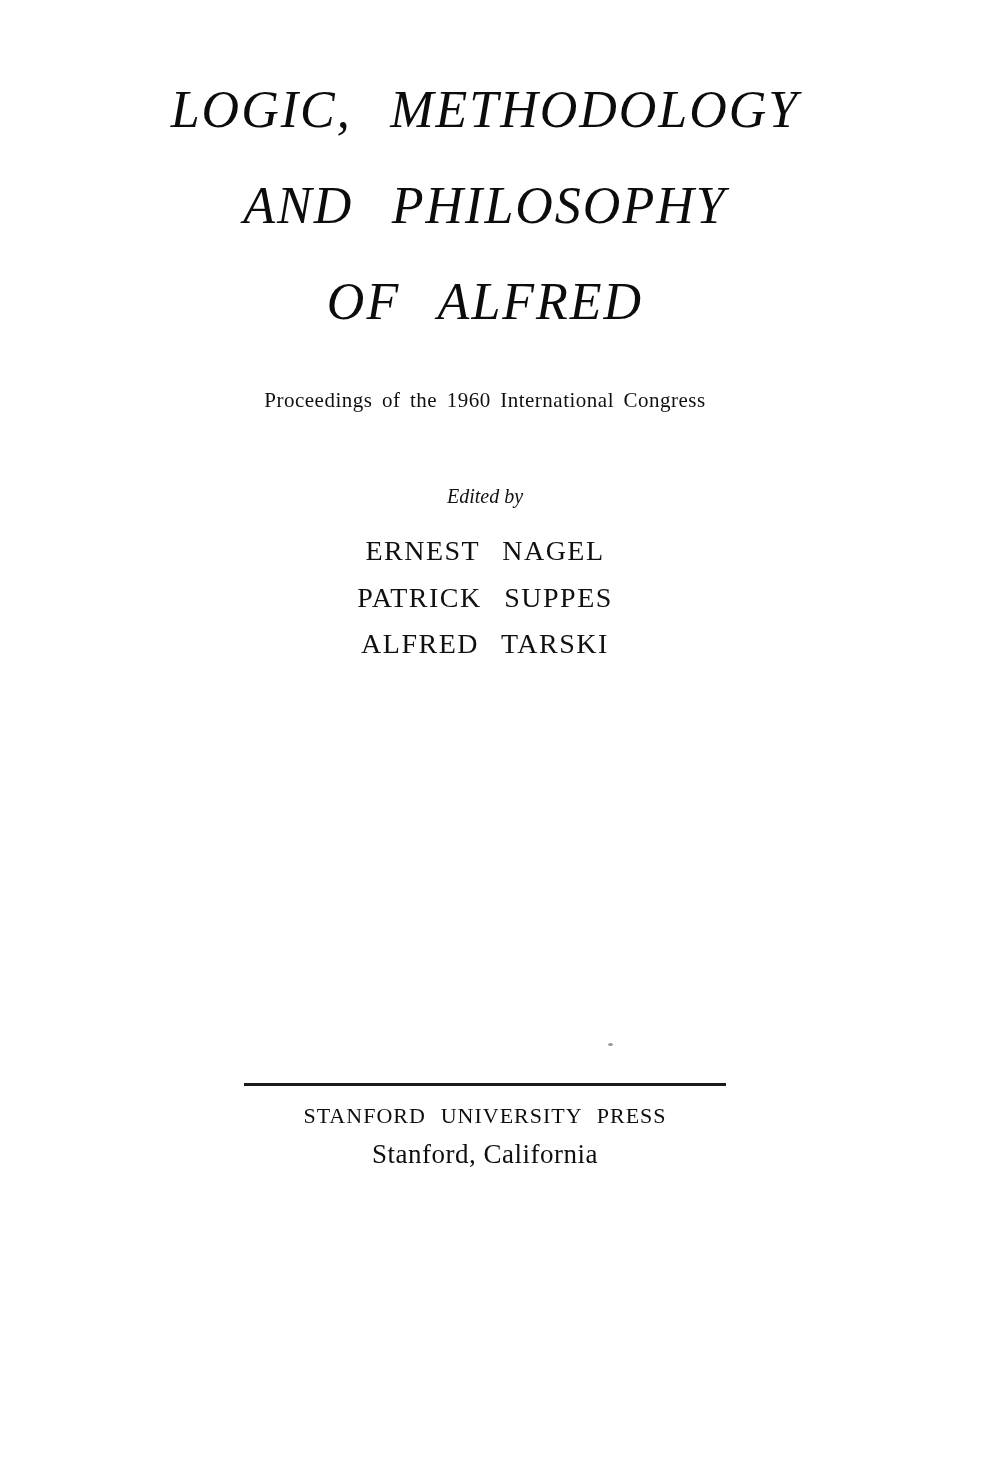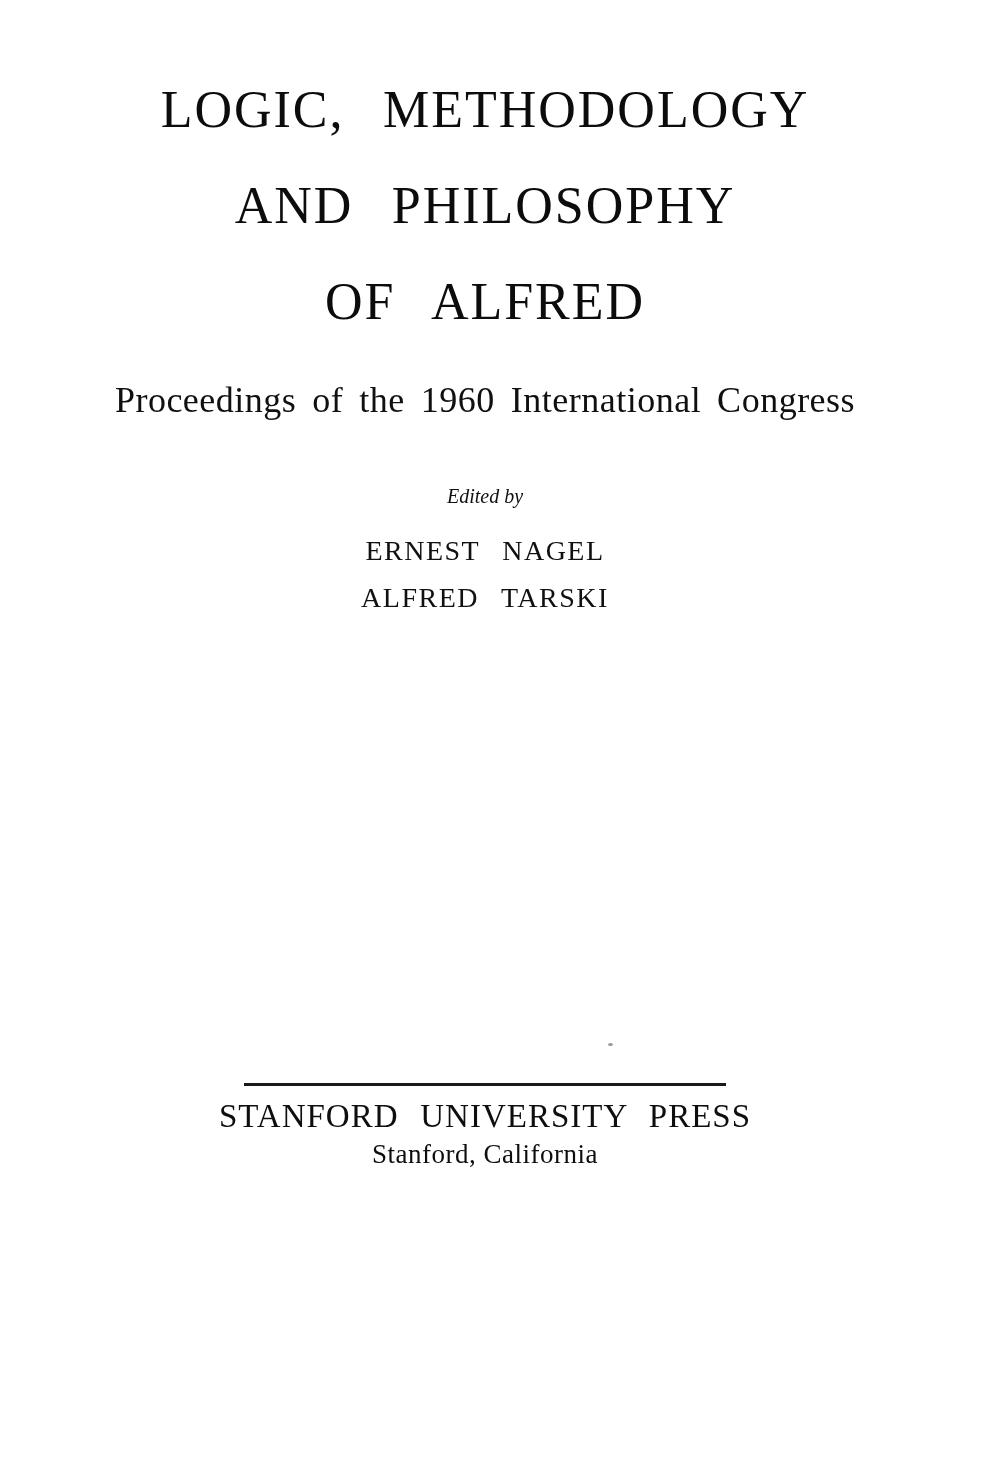--- a/index.html
+++ b/index.html
@@ -22,34 +22,35 @@
     top: 0;
     width: 970px; 
     height: 100%;
     text-align: center;
   }
   .book-title {
     position: absolute;
     top: 62px;
     left: 0;
     width: 100%;
+    font-style: italic;
   }
   .book-title .title-line {
     font-size: 52px;
     line-height: 96px;
     letter-spacing: 2px;
     word-spacing: 0.45em;
     color: #0c0c0c;
   }
   .subtitle {
     position: absolute;
     top: 380px;
     left: 0;
     width: 100%;
-    font-size: 36px;
+    font-size: 21px;
     line-height: 40px;
     letter-spacing: 0.5px;
     word-spacing: 0.18em;
     color: #101010;
   }
   .edited-by {
     position: absolute;
     top: 480px;
     left: 0;
     width: 100%;
@@ -85,21 +86,21 @@
     left: 244px;
     width: 482px;
     height: 3px;
     background: #1a1a1a;
   }
   .publisher-name {
     position: absolute;
     top: 1098px;
     left: 0;
     width: 100%;
-    font-size: 33px;
+    font-size: 22px;
     line-height: 36px;
     letter-spacing: 1px;
     word-spacing: 0.38em;
     color: #0e0e0e;
   }
   .publisher-location {
     position: absolute;
     top: 1136px;
     left: 0;
     width: 100%;
@@ -120,20 +121,21 @@
       <div class="title-line">AND PHILOSOPHY</div>
       <div class="title-line">OF ALFRED</div>
     </div>
 
     <div class="subtitle">Proceedings of the 1960 International Congress</div>
 
     <div class="edited-by">
       <div class="edited-by-label">Edited by</div>
       <div class="editor-list">
         <div class="editor-name">ERNEST NAGEL</div>
+        <div class="editor-name">PATRICK SUPPES</div>
         <div class="editor-name">ALFRED TARSKI</div>
       </div>
     </div>
 
     <div class="scan-artifact-dot"></div>
 
     <div class="publisher-rule"></div>
 
     <div class="publisher-name">STANFORD UNIVERSITY PRESS</div>
 

